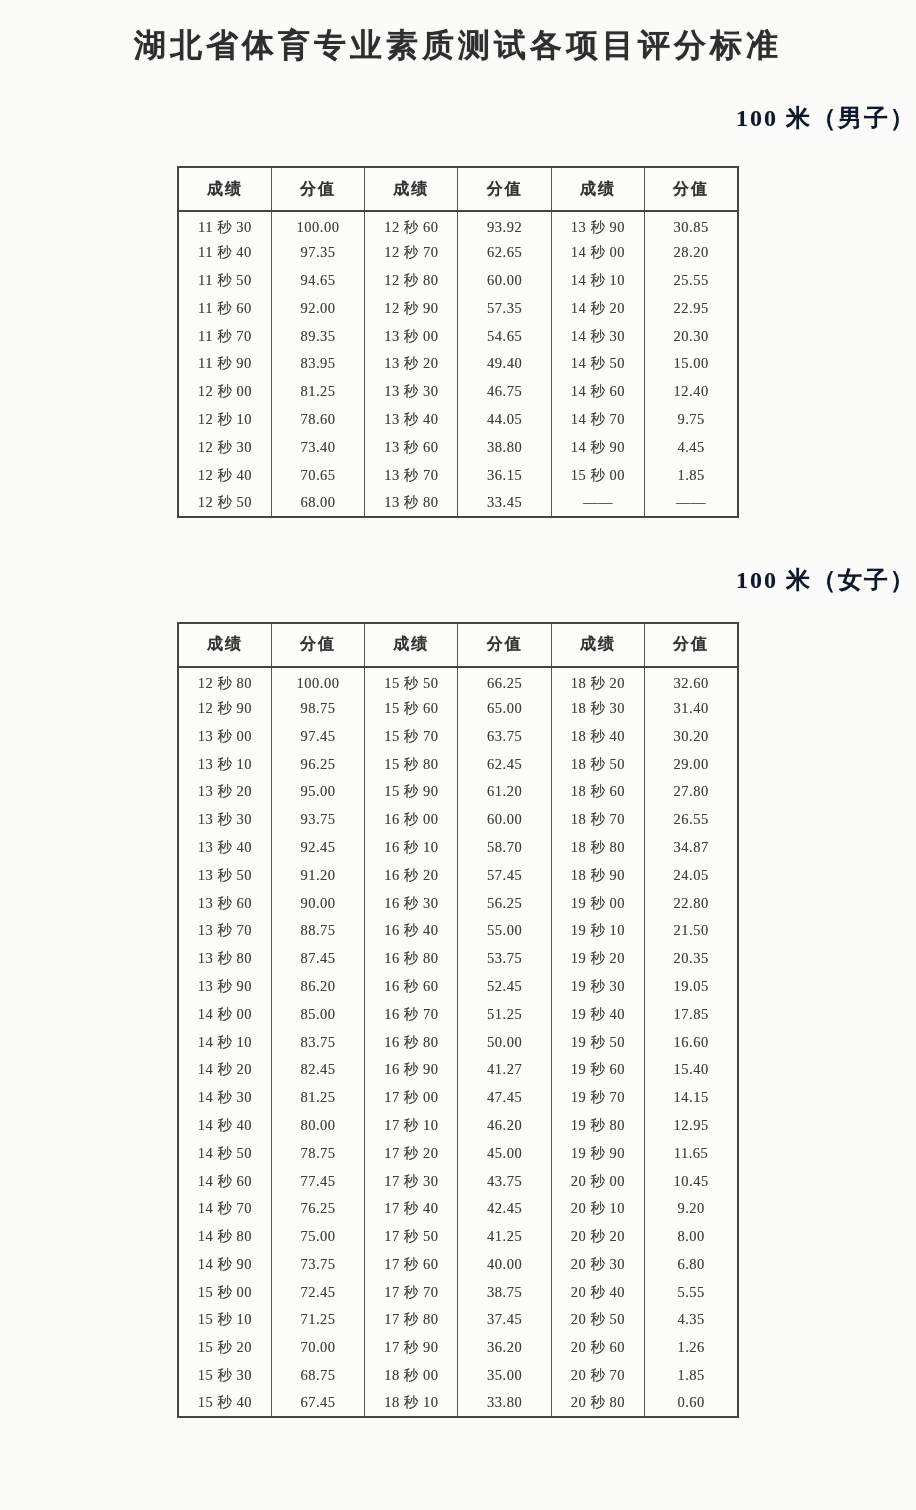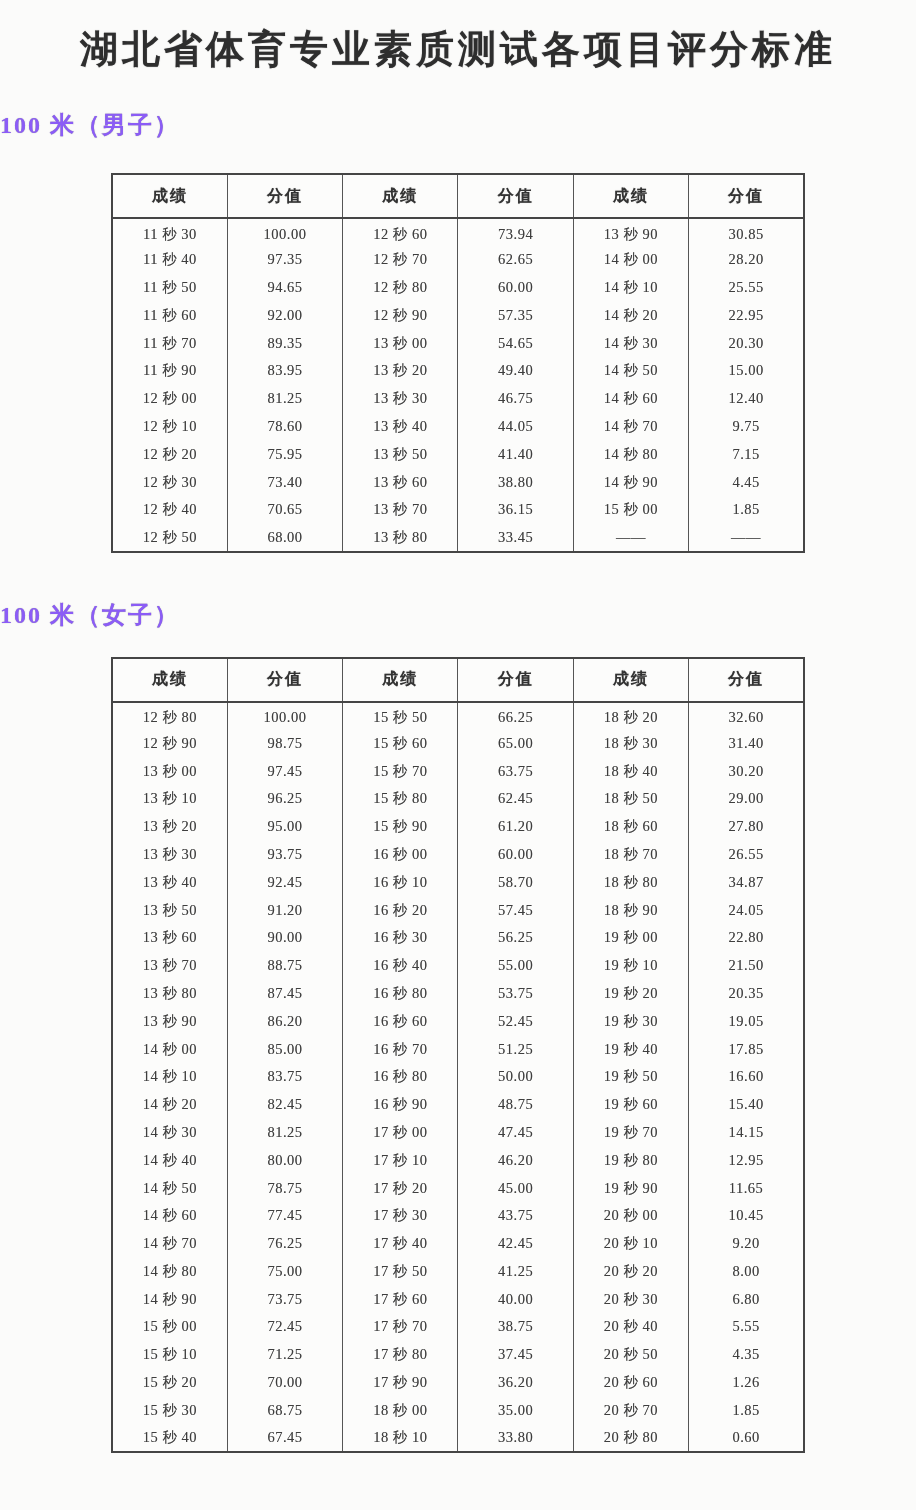--- a/index.html
+++ b/index.html
@@ -11,39 +11,39 @@
     width: 916px;
     height: 1510px;
     background: #fbfbfa;
     font-family: "Liberation Serif", "DejaVu Serif", serif;
     color: #3c3c3c;
     overflow: hidden;
   }
   .doc-title {
     margin: 24px 0 0 0;
     text-align: center;
-    font-size: 38px;
+    font-size: 32px;
     font-weight: bold;
     letter-spacing: 4px;
     color: #2e2e2e;
     text-shadow: 0 0 1px rgba(46,46,46,0.55);
   }
   .section-title {
     margin: 0;
-    text-align: left;
+    text-align: right;
     font-size: 24px;
     font-weight: bold;
     letter-spacing: 2px;
-    color: #8b5cf6;
+    color: #0f172a;
     text-shadow: 0 0 0.8px rgba(46,46,46,0.5);
   }
   .section-title.men   { margin-top: 34px; }
   .section-title.women { margin-top: 46px; }
   .score-table {
-    width: 694px;
+    width: 562px;
     margin: 0 auto;
     border-collapse: collapse;
     table-layout: fixed;
     border: 2px solid #454545;
     background: #fcfcfb;
   }
   .score-table.men   { margin-top: 32px; }
   .score-table.women { margin-top: 26px; }
   .score-table th {
     height: 44px;
@@ -91,21 +91,21 @@
             <th>分值</th>
             <th>成绩</th>
             <th>分值</th>
           </tr>
       </thead>
       <tbody>
           <tr>
             <td>11 秒 30</td>
             <td>100.00</td>
             <td>12 秒 60</td>
-            <td>73.94</td>
+            <td>93.92</td>
             <td>13 秒 90</td>
             <td>30.85</td>
           </tr>
           <tr>
             <td>11 秒 40</td>
             <td>97.35</td>
             <td>12 秒 70</td>
             <td>62.65</td>
             <td>14 秒 00</td>
             <td>28.20</td>
@@ -152,28 +152,20 @@
           </tr>
           <tr>
             <td>12 秒 10</td>
             <td>78.60</td>
             <td>13 秒 40</td>
             <td>44.05</td>
             <td>14 秒 70</td>
             <td>9.75</td>
           </tr>
           <tr>
-            <td>12 秒 20</td>
-            <td>75.95</td>
-            <td>13 秒 50</td>
-            <td>41.40</td>
-            <td>14 秒 80</td>
-            <td>7.15</td>
-          </tr>
-          <tr>
             <td>12 秒 30</td>
             <td>73.40</td>
             <td>13 秒 60</td>
             <td>38.80</td>
             <td>14 秒 90</td>
             <td>4.45</td>
           </tr>
           <tr>
             <td>12 秒 40</td>
             <td>70.65</td>
@@ -317,21 +309,21 @@
             <td>83.75</td>
             <td>16 秒 80</td>
             <td>50.00</td>
             <td>19 秒 50</td>
             <td>16.60</td>
           </tr>
           <tr>
             <td>14 秒 20</td>
             <td>82.45</td>
             <td>16 秒 90</td>
-            <td>48.75</td>
+            <td>41.27</td>
             <td>19 秒 60</td>
             <td>15.40</td>
           </tr>
           <tr>
             <td>14 秒 30</td>
             <td>81.25</td>
             <td>17 秒 00</td>
             <td>47.45</td>
             <td>19 秒 70</td>
             <td>14.15</td>

